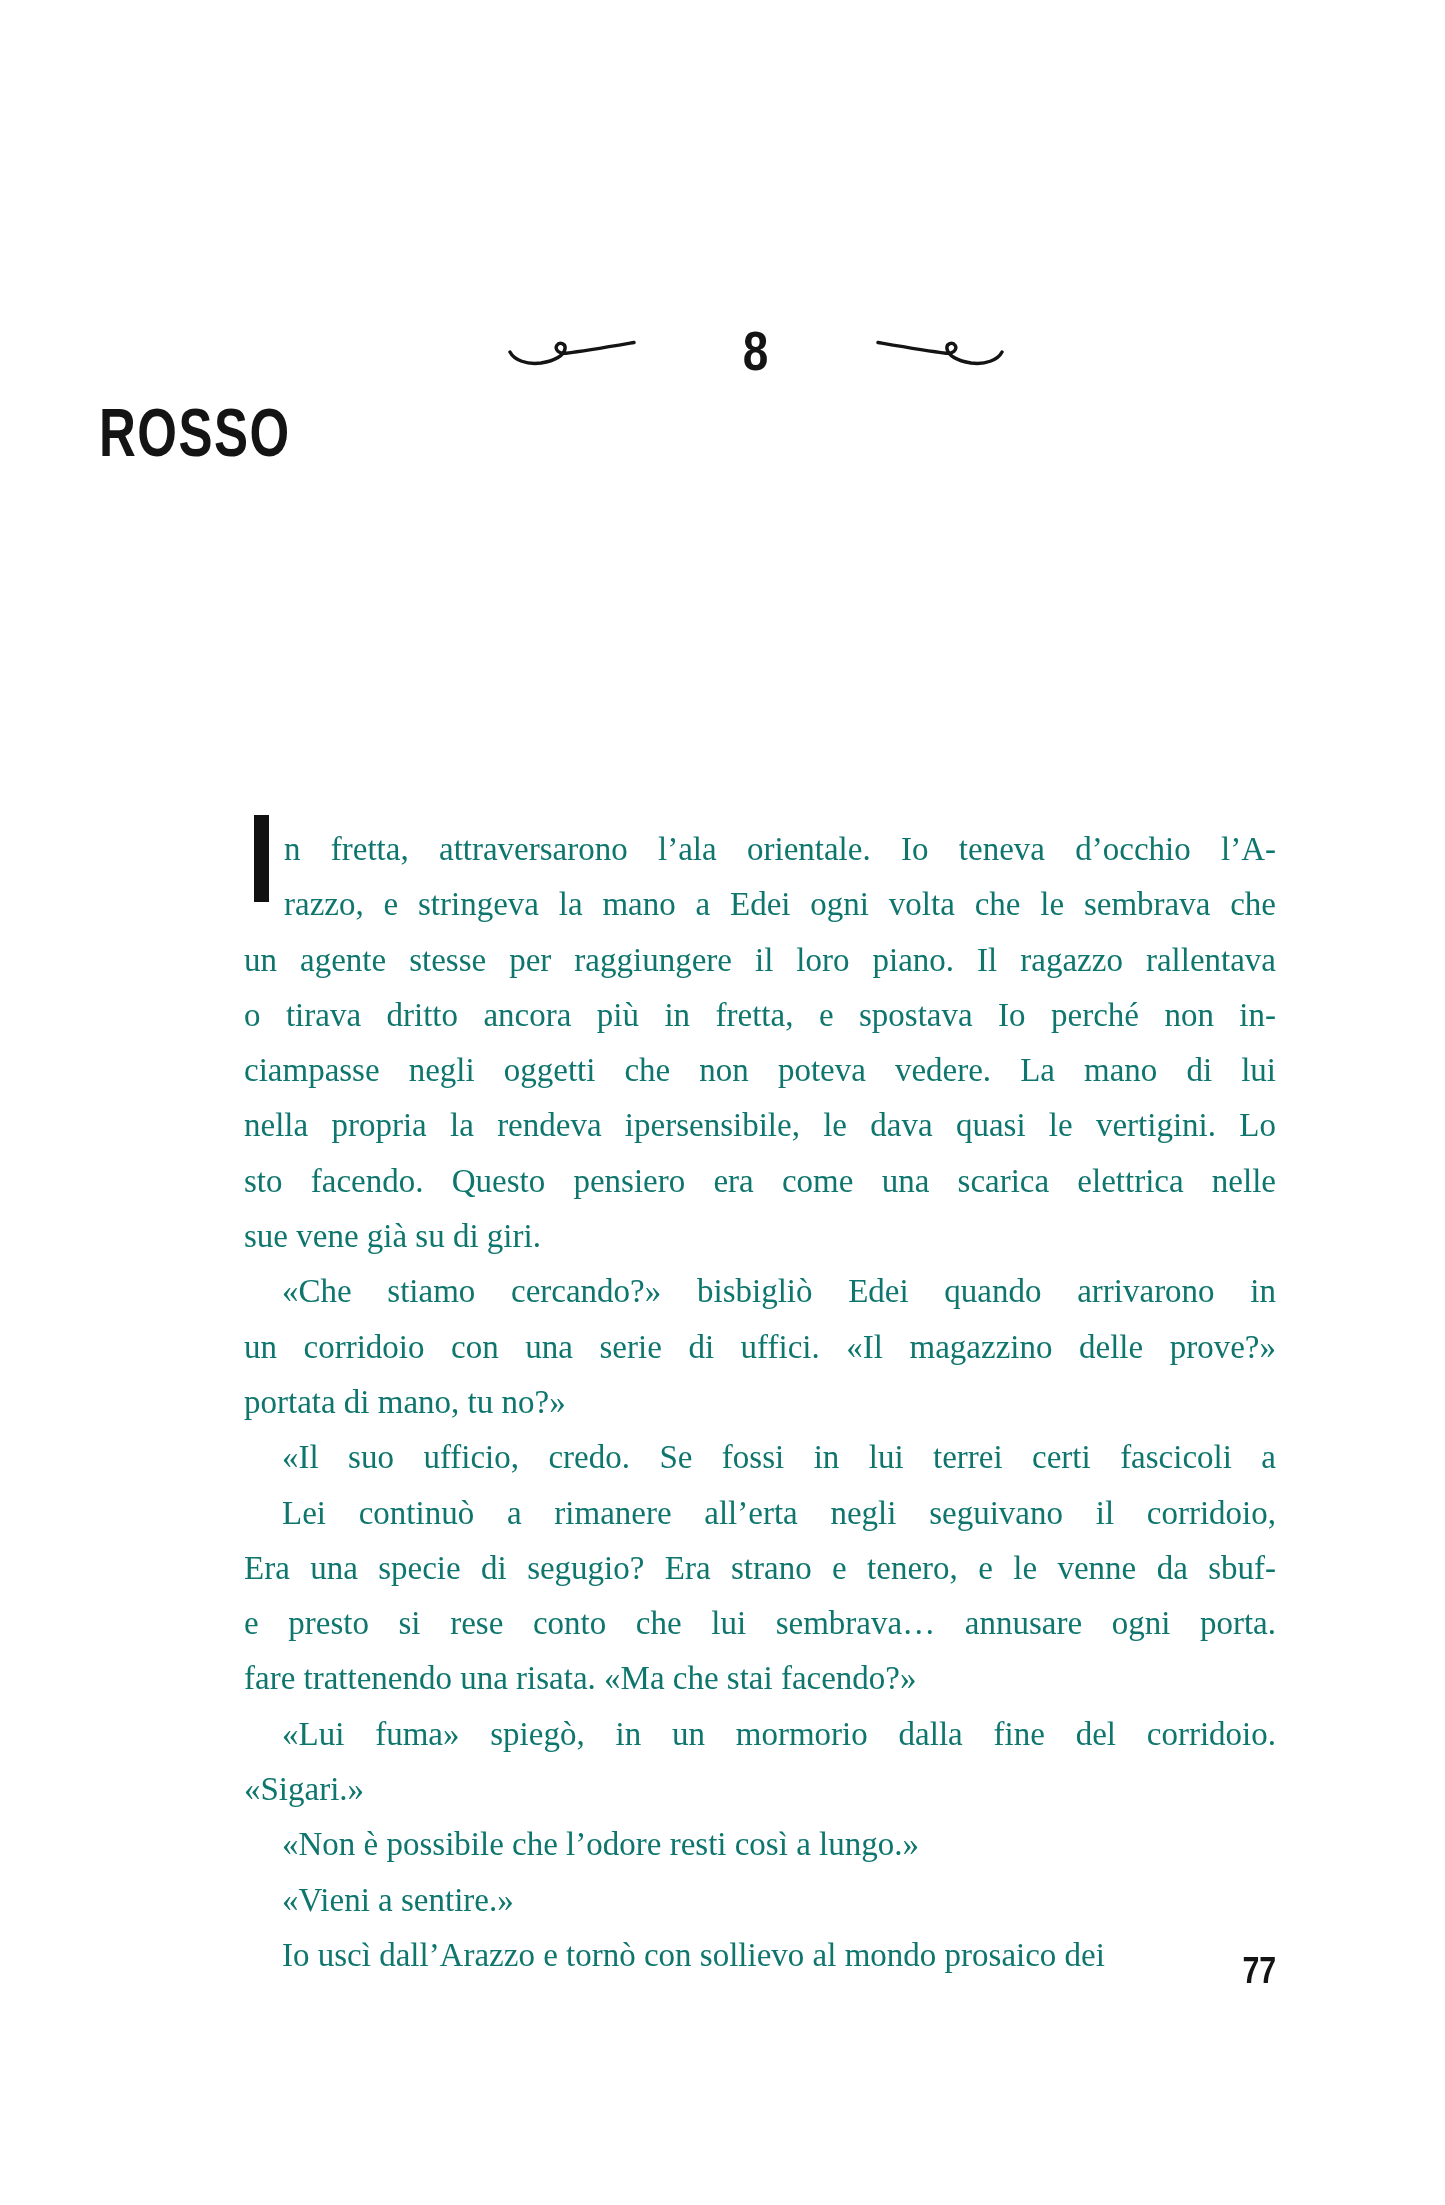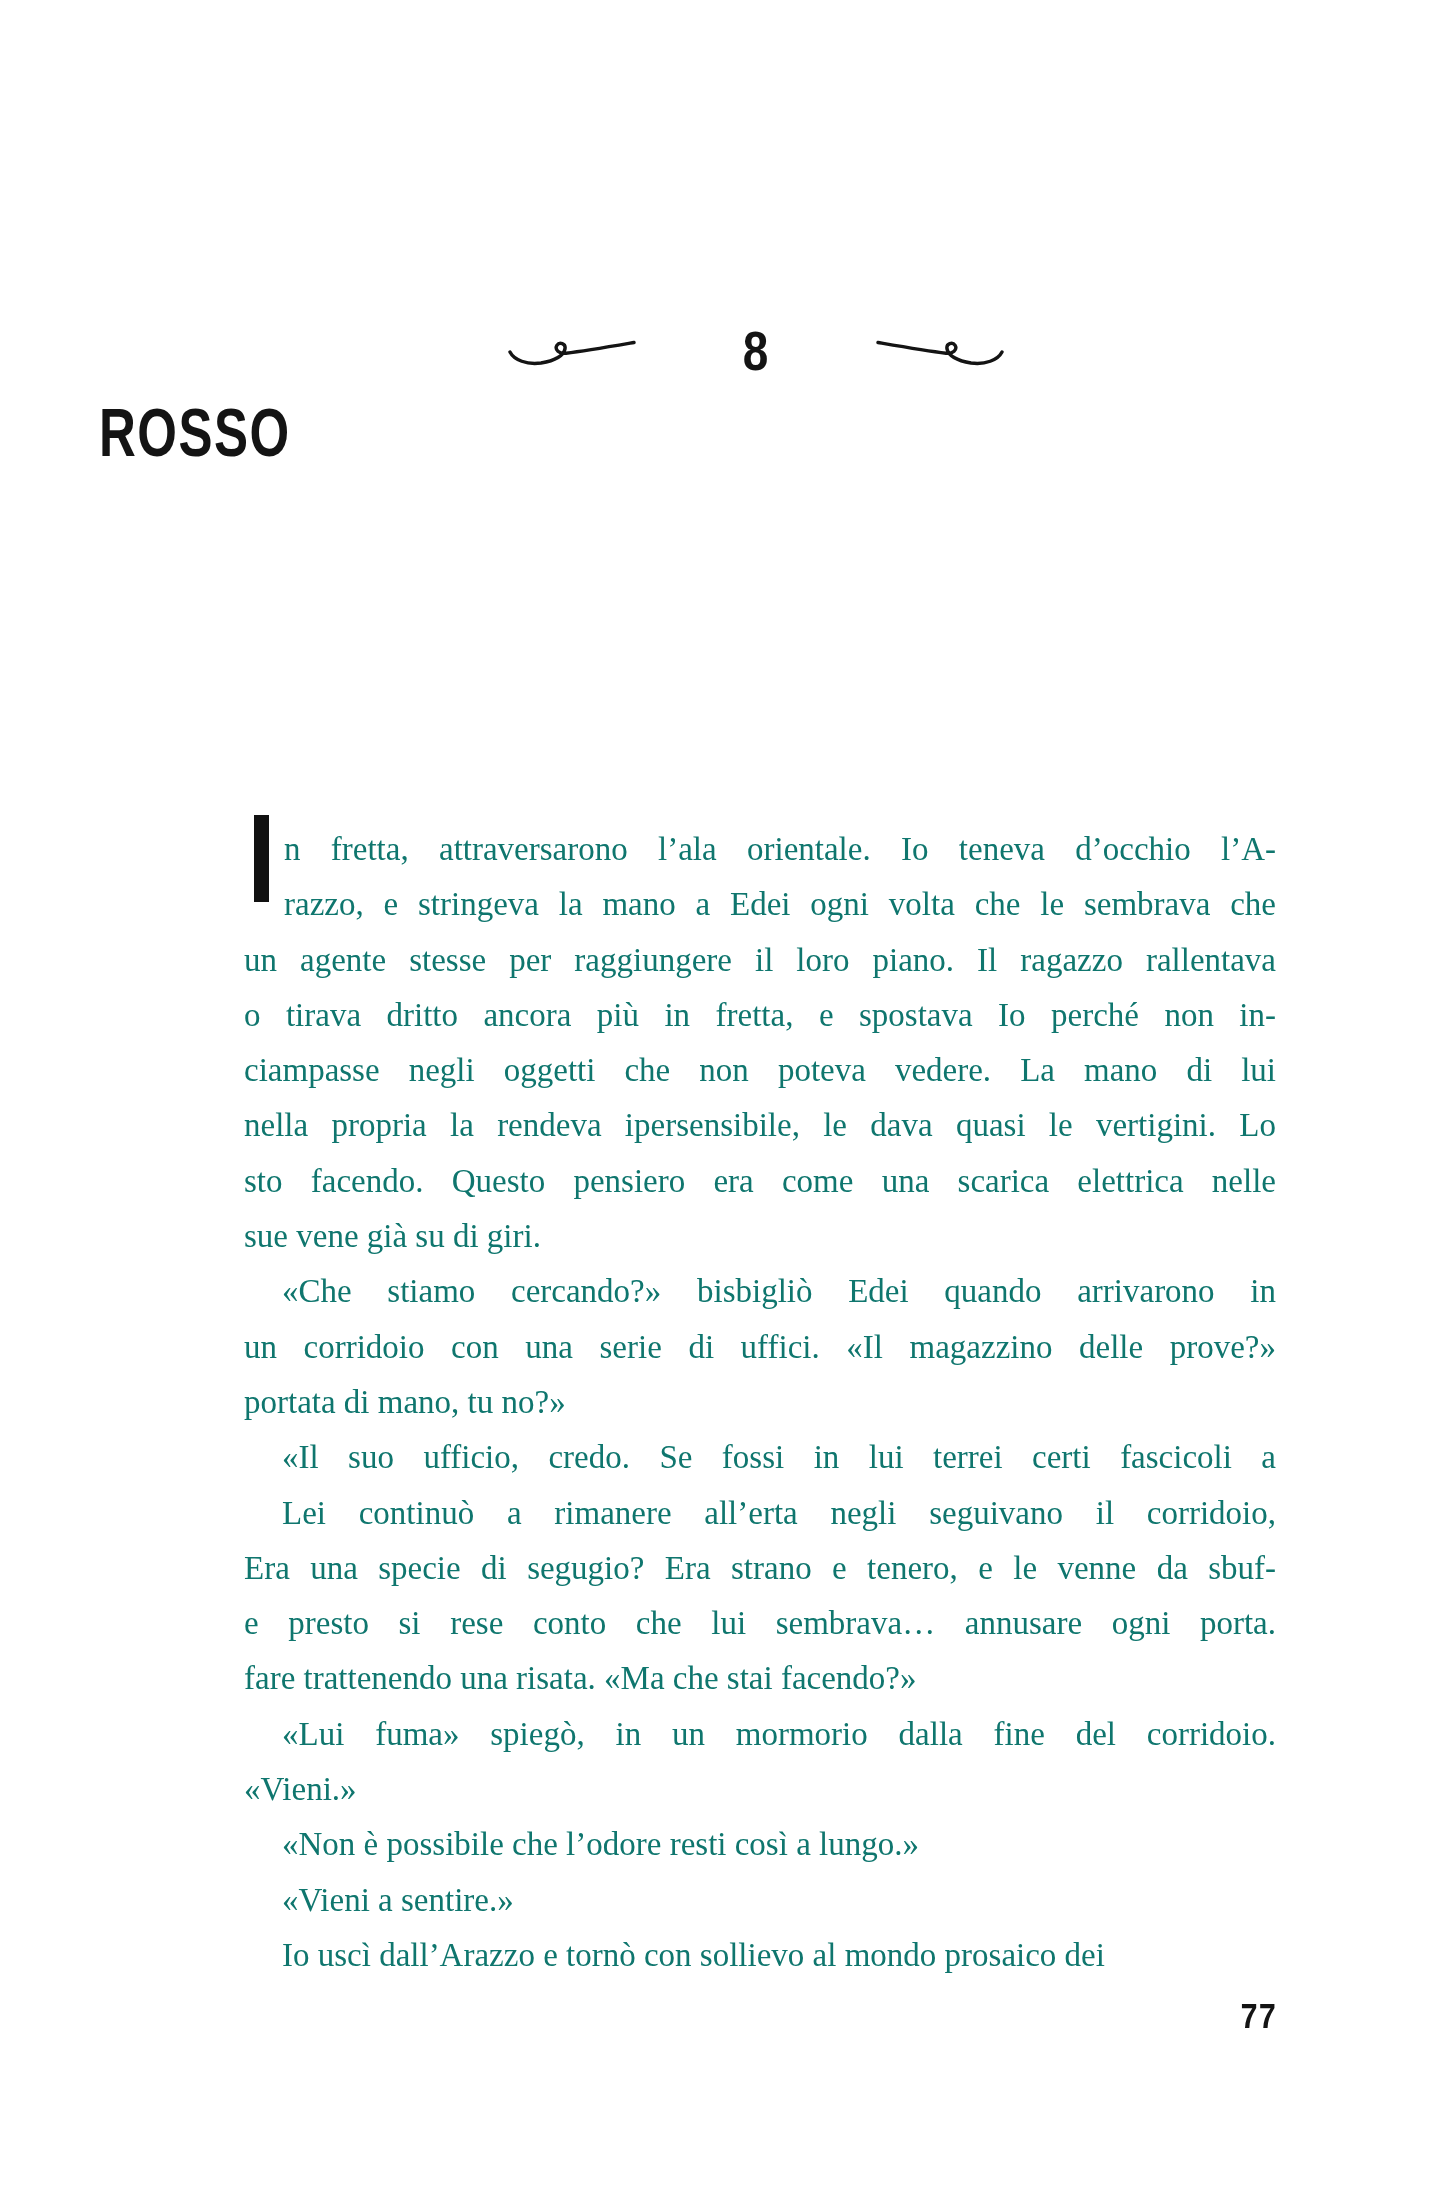--- a/index.html
+++ b/index.html
@@ -72,23 +72,23 @@
     background:#111111;
   }
   .drop-cap span{
     position:absolute;
     opacity:0;
     font-size:10px;
   }
   
   .page-number{
     position:absolute;
-    top:2000px;left:1180px;width:96px;
+    top:1952px;left:1180px;width:96px;
     text-align:right;
-    font-family:Liberation Mono, monospace;
+    font-family:Liberation Sans, sans-serif;
     font-weight:600;
     font-size:37px;
     line-height:1;
     color:#141414;
   }
   .page-number span{
     display:inline-block;
     transform:scaleX(0.82);
     transform-origin:right center;
   }
@@ -131,21 +131,21 @@
       <div class="line rag"><span>sue vene già su di giri.</span></div>
       <div class="line just ind"><span>«Che stiamo cercando?» bisbigliò Edei quando arrivarono in</span></div>
       <div class="line just"><span>un corridoio con una serie di uffici. «Il magazzino delle prove?»</span></div>
       <div class="line rag"><span>portata di mano, tu no?»</span></div>
       <div class="line just ind"><span>«Il suo ufficio, credo. Se fossi in lui terrei certi fascicoli a</span></div>
       <div class="line just ind"><span>Lei continuò a rimanere all’erta negli seguivano il corridoio,</span></div>
       <div class="line just"><span>Era una specie di segugio? Era strano e tenero, e le venne da sbuf-</span></div>
       <div class="line just"><span>e presto si rese conto che lui sembrava… annusare ogni porta.</span></div>
       <div class="line rag"><span>fare trattenendo una risata. «Ma che stai facendo?»</span></div>
       <div class="line just ind"><span>«Lui fuma» spiegò, in un mormorio dalla fine del corridoio.</span></div>
-      <div class="line rag"><span>«Vieni.»</span></div>
+      <div class="line rag"><span>«Sigari.»</span></div>
       <div class="line rag ind"><span>«Non è possibile che l’odore resti così a lungo.»</span></div>
       <div class="line rag ind"><span>«Vieni a sentire.»</span></div>
       <div class="line rag ind"><span>Io uscì dall’Arazzo e tornò con sollievo al mondo prosaico dei</span></div>
     </div>
 
   <div class="page-number">
     <span>77</span>
   </div>
 
 </div>

